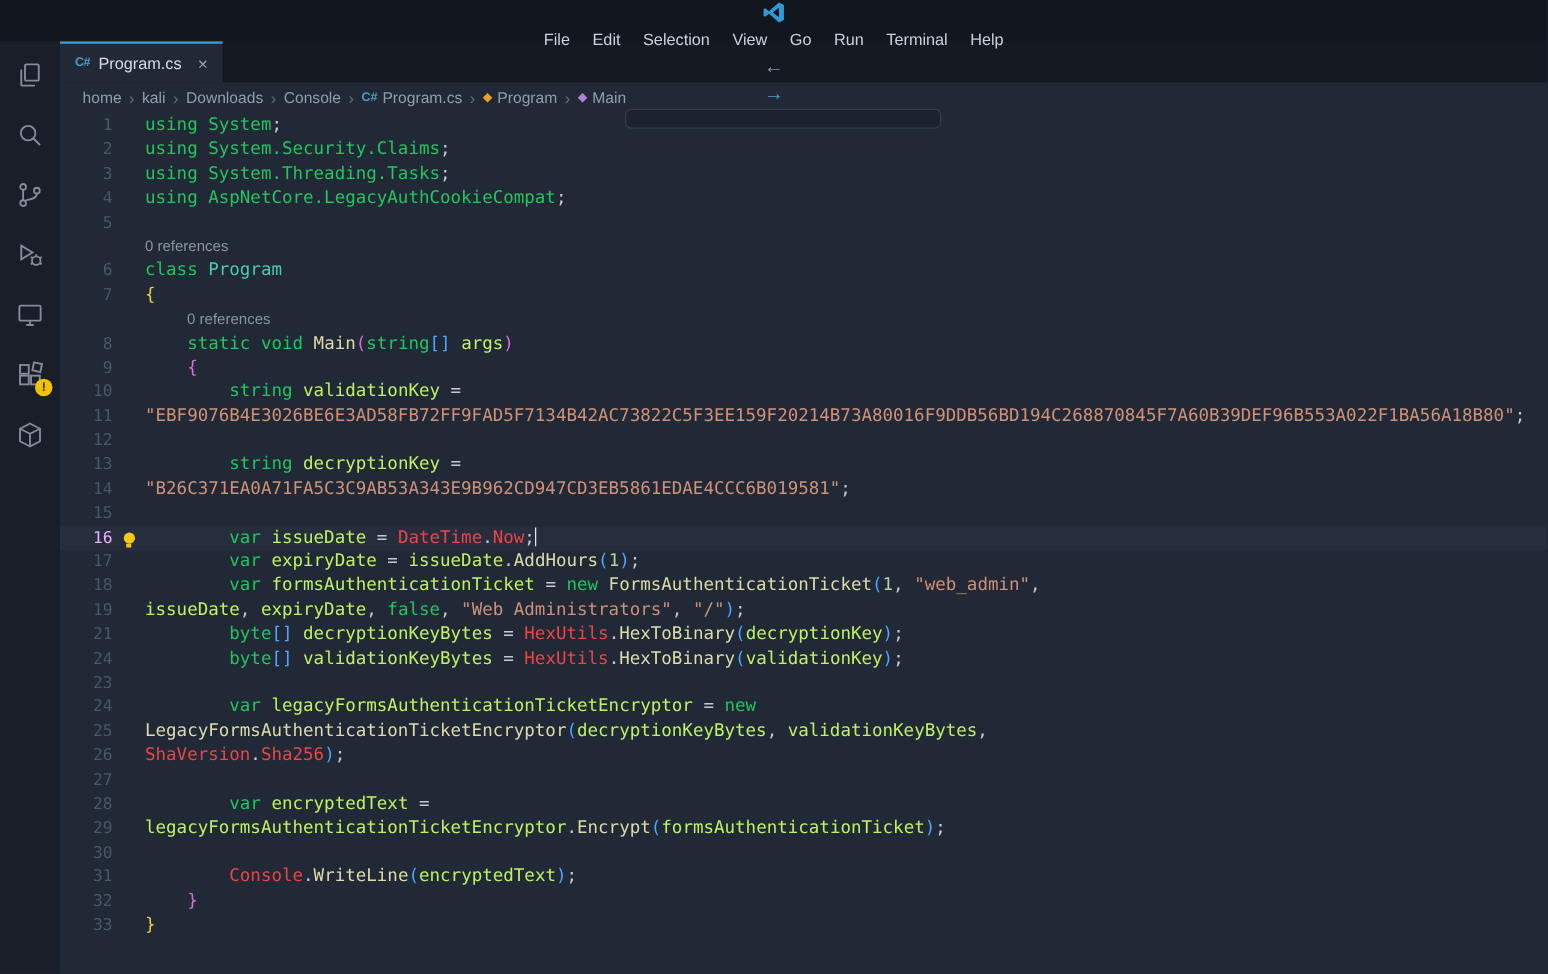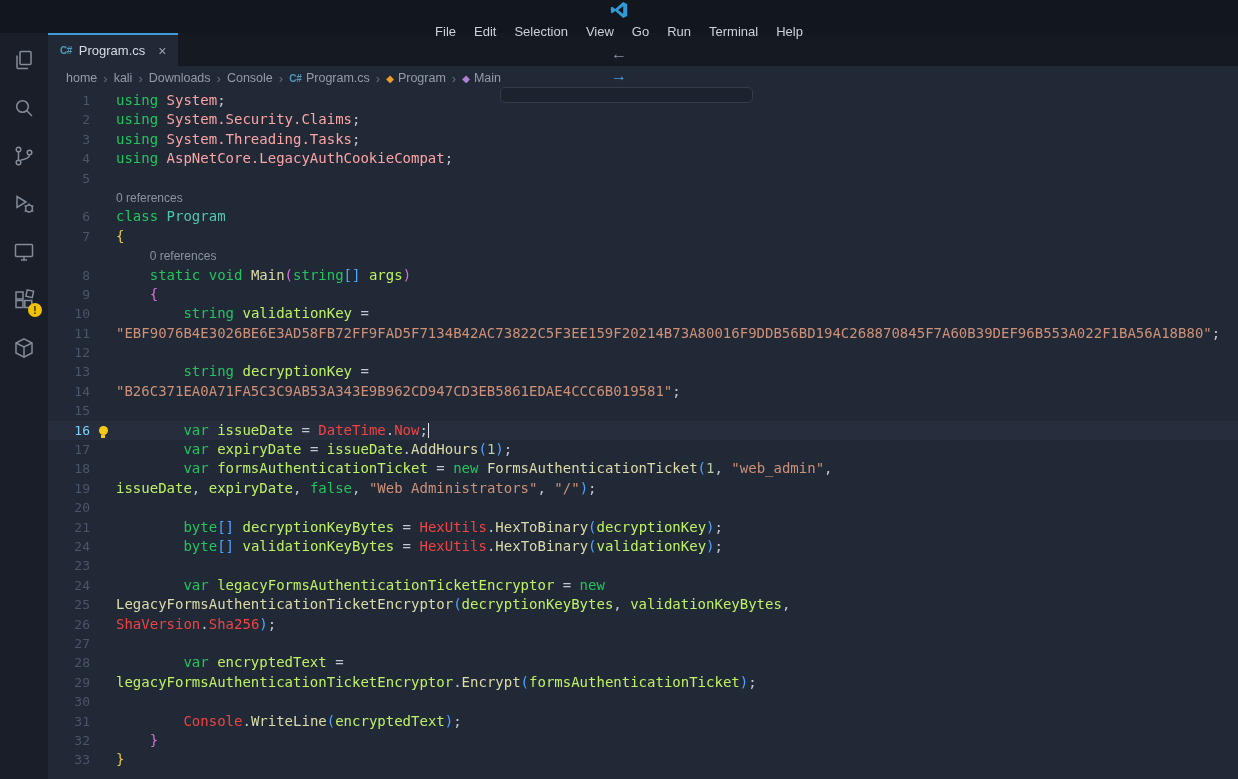--- a/index.html
+++ b/index.html
@@ -45,32 +45,32 @@
   .bc-sep { color:#677080; font-size:13px; padding:0 1px; }
   .bc-glyph { font-size:10px; font-weight:bold; }
 
   
   .code-area { flex:1; overflow:hidden; font-family:"DejaVu Sans Mono","Liberation Mono",monospace;
     font-size:14px; padding-top:1px; }
   .row { display:flex; height:19.4px; line-height:19.4px; }
   .row.current { background:rgba(120,145,195,0.06); }
   .ln { width:42px; text-align:right; color:#4c5669; font-size:13px; flex:0 0 auto;
     padding-right:0; }
-  .row.current .ln { color:#7dd3fc; }
+  .row.current .ln { color:#f0abfc; }
   .deco { width:26px; flex:0 0 auto; display:flex; align-items:center; justify-content:center; }
   .bulb { width:9px; height:9px; background:#f6c915; border-radius:50%; position:relative;
     display:inline-block; }
   .bulb::after { content:""; position:absolute; left:2.5px; top:9px; width:4px; height:3px;
     background:#f6c915; }
   .code { white-space:pre; color:#d6dae2; }
   .lens { font-size:12px; color:#8b94a2; font-family:"Liberation Sans","DejaVu Sans",sans-serif; }
   .cursor { display:inline-block; width:1.5px; height:15px; background:#e4e8ee;
     vertical-align:-3px; }
 
-  .tok-kw{color:#22c55e} .tok-ns{color:#fca5a5} .tok-str{color:#ce9178}
+  .tok-kw{color:#22c55e} .tok-ns{color:#22c55e} .tok-str{color:#ce9178}
   .tok-ty{color:#4ec9b0} .tok-me{color:#dcdcaa} .tok-va{color:#bef264}
   .tok-nu{color:#b5cea8} .tok-pl{color:#d6dae2} .tok-id{color:#ef4444}
   .tok-pu{color:#c3c9d4} .tok-b1{color:#e8c94a} .tok-b2{color:#d670d6} .tok-b3{color:#4fa6ff}
 </style>
 </head>
 <body>
 
 <div class="titlebar">
   <svg class="vscode-logo" viewBox="0 0 24 24">
     <path d="M17 2.5 7.4 10.7 3.9 8 2.2 8.9v6.2l1.7.9 3.5-2.7L17 21.5l4.8-2.3V4.8L17 2.5z" fill="#2f9ad6"></path>
@@ -288,25 +288,20 @@
           <div class="ln">18</div>
           <div class="deco"></div>
           <div class="code"><span class="tok-pl">        </span><span class="tok-kw">var </span><span class="tok-va">formsAuthenticationTicket</span><span class="tok-pu"> = </span><span class="tok-kw">new </span><span class="tok-me">FormsAuthenticationTicket</span><span class="tok-b3">(</span><span class="tok-nu">1</span><span class="tok-pu">, </span><span class="tok-str">"web_admin"</span><span class="tok-pu">,</span></div>
         </div>
         <div class="row">
           <div class="ln">19</div>
           <div class="deco"></div>
           <div class="code"><span class="tok-va">issueDate</span><span class="tok-pu">, </span><span class="tok-va">expiryDate</span><span class="tok-pu">, </span><span class="tok-kw">false</span><span class="tok-pu">, </span><span class="tok-str">"Web Administrators"</span><span class="tok-pu">, </span><span class="tok-str">"/"</span><span class="tok-b3">)</span><span class="tok-pu">;</span></div>
         </div>
         <div class="row">
-          <div class="ln">20</div>
-          <div class="deco"></div>
-          <div class="code"></div>
-        </div>
-        <div class="row">
           <div class="ln">21</div>
           <div class="deco"></div>
           <div class="code"><span class="tok-pl">        </span><span class="tok-kw">byte</span><span class="tok-b3">[]</span><span class="tok-pl"> </span><span class="tok-va">decryptionKeyBytes</span><span class="tok-pu"> = </span><span class="tok-id">HexUtils</span><span class="tok-pu">.</span><span class="tok-me">HexToBinary</span><span class="tok-b3">(</span><span class="tok-va">decryptionKey</span><span class="tok-b3">)</span><span class="tok-pu">;</span></div>
         </div>
         <div class="row">
           <div class="ln">24</div>
           <div class="deco"></div>
           <div class="code"><span class="tok-pl">        </span><span class="tok-kw">byte</span><span class="tok-b3">[]</span><span class="tok-pl"> </span><span class="tok-va">validationKeyBytes</span><span class="tok-pu"> = </span><span class="tok-id">HexUtils</span><span class="tok-pu">.</span><span class="tok-me">HexToBinary</span><span class="tok-b3">(</span><span class="tok-va">validationKey</span><span class="tok-b3">)</span><span class="tok-pu">;</span></div>
         </div>
         <div class="row">

